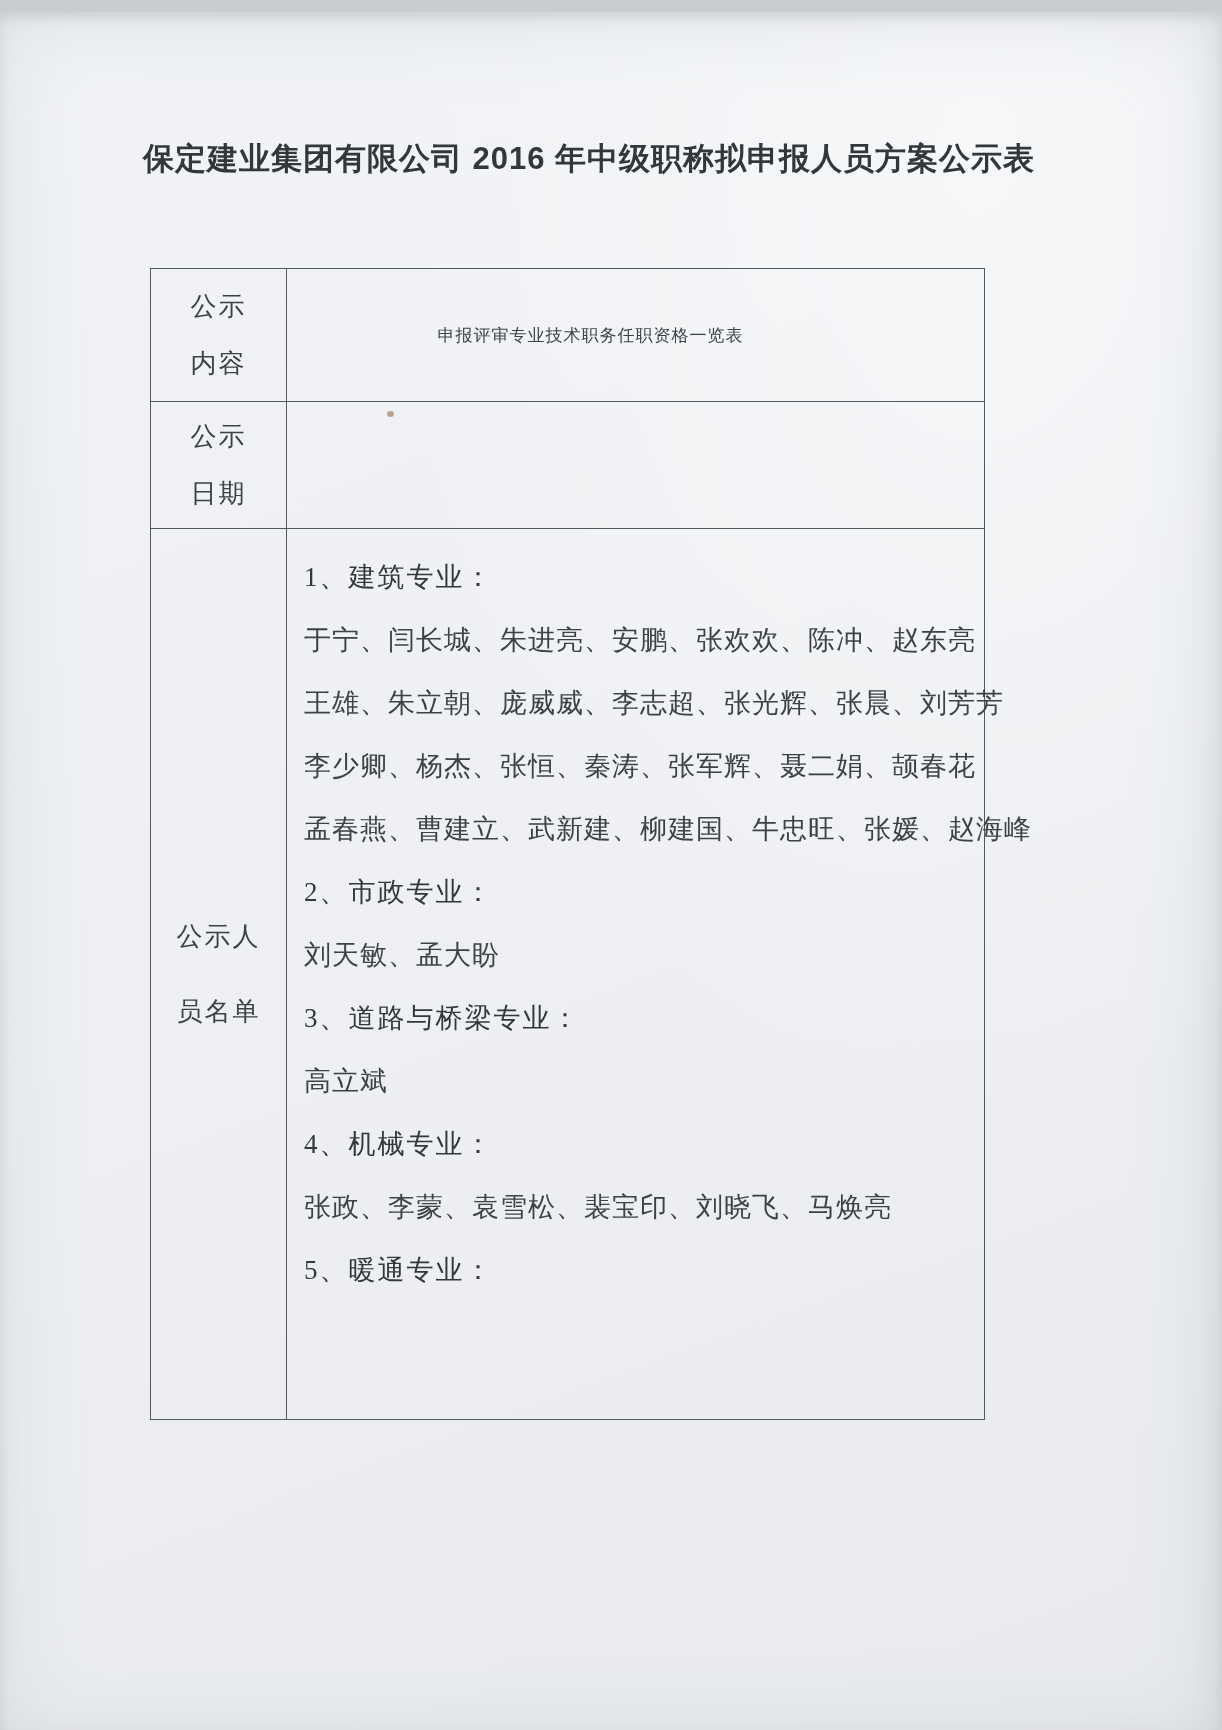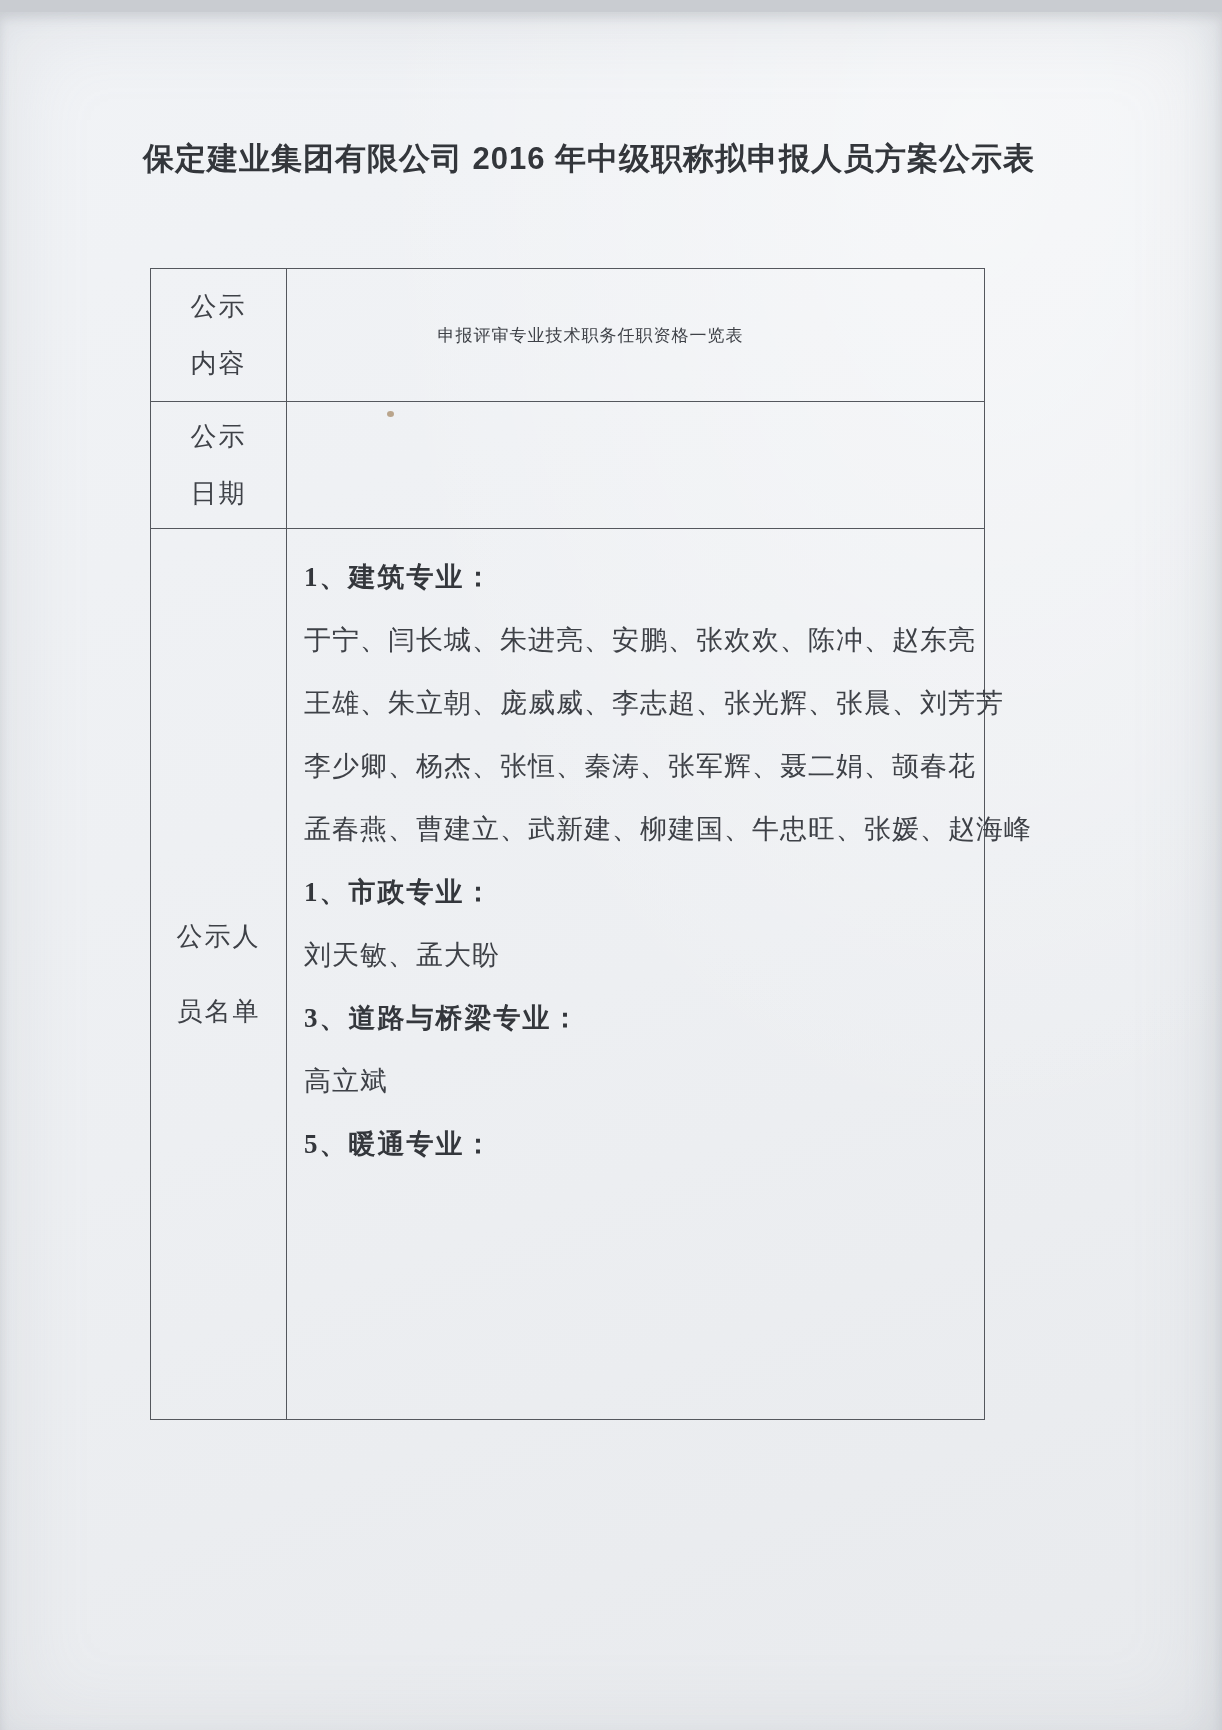--- a/index.html
+++ b/index.html
@@ -47,21 +47,21 @@
   .value.center {
     display:flex; align-items:center; justify-content:center;
     font-size:17px; letter-spacing:1px;
   }
   .row-1 .value.center { padding-right:90px; }
   .value.names { padding:16px 8px 0 17px; }
   .line {
     height:63px; display:flex; align-items:center;
     font-size:27px; letter-spacing:1px; white-space:nowrap;
   }
-  .line.heading { font-weight:bold; letter-spacing:2px; color:#34373c; }
+  .line.heading { font-weight:normal; letter-spacing:2px; color:#34373c; }
   .speck {
     position:absolute; left:387px; top:399px;
     width:7px; height:6px; border-radius:50%;
     background:#9d7c55; opacity:0.65;
   }
 </style>
 </head>
 <body>
 
 <div class="page">
@@ -89,24 +89,26 @@
       <div class="cell label">
         <span>公示人</span>
         <span>员名单</span>
       </div>
       <div class="cell value names">
         <div class="line heading">1、建筑专业：</div>
         <div class="line">于宁、闫长城、朱进亮、安鹏、张欢欢、陈冲、赵东亮</div>
         <div class="line">王雄、朱立朝、庞威威、李志超、张光辉、张晨、刘芳芳</div>
         <div class="line">李少卿、杨杰、张恒、秦涛、张军辉、聂二娟、颉春花</div>
         <div class="line">孟春燕、曹建立、武新建、柳建国、牛忠旺、张媛、赵海峰</div>
-        <div class="line heading">1、市政专业：</div>
+        <div class="line heading">2、市政专业：</div>
         <div class="line">刘天敏、孟大盼</div>
         <div class="line heading">3、道路与桥梁专业：</div>
         <div class="line">高立斌</div>
+        <div class="line heading">4、机械专业：</div>
+        <div class="line">张政、李蒙、袁雪松、裴宝印、刘晓飞、马焕亮</div>
         <div class="line heading">5、暖通专业：</div>
       </div>
     </div>
 
   </div>
 
   <div class="speck"></div>
 
 </div>
 

